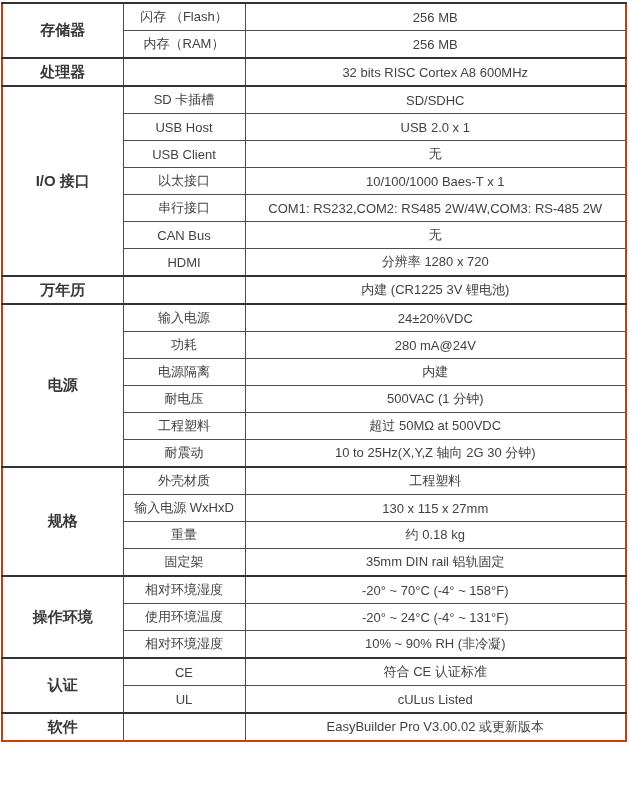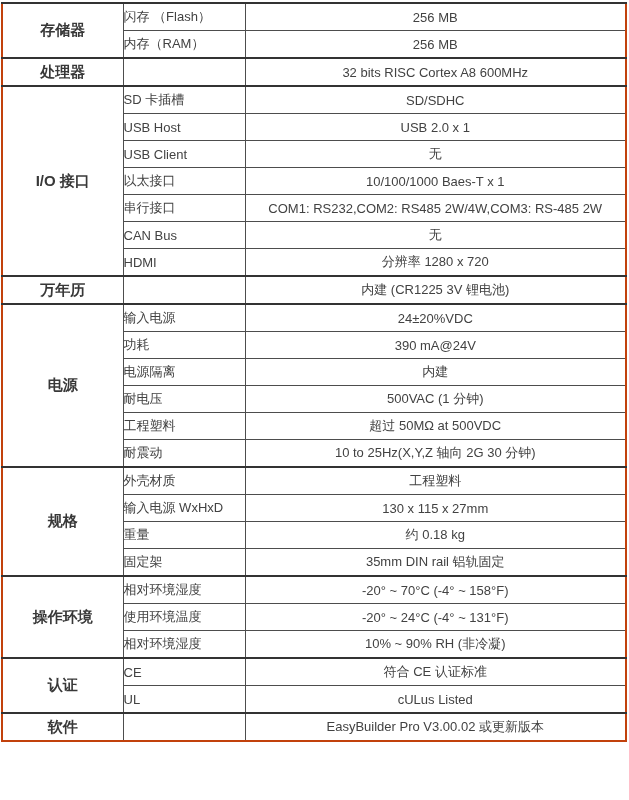--- a/index.html
+++ b/index.html
@@ -39,21 +39,21 @@
   }
   td.cat {
     font-size: 15px;
     font-weight: bold;
     text-align: center;
     color: #383838;
     border-left: 2px solid #333333;
   }
   td.sub {
     font-size: 13px;
-    text-align: left;
+    text-align: center;
     padding-left: 2px;
     color: #424242;
   }
   td.val {
     font-size: 13px;
     text-align: center;
     color: #424242;
     border-right: 2px solid #333333;
     margin-left: 28px;
   }
@@ -117,21 +117,21 @@
           <td class="sub"></td>
           <td class="val">内建 (CR1225 3V 锂电池)</td>
         </tr>
         <tr class="section-start">
           <td class="cat" rowspan="6">电源</td>
           <td class="sub">输入电源</td>
           <td class="val">24±20%VDC</td>
         </tr>
         <tr>
           <td class="sub">功耗</td>
-          <td class="val">390 mA@24V</td>
+          <td class="val">280 mA@24V</td>
         </tr>
         <tr>
           <td class="sub">电源隔离</td>
           <td class="val">内建</td>
         </tr>
         <tr>
           <td class="sub">耐电压</td>
           <td class="val">500VAC (1 分钟)</td>
         </tr>
         <tr>

